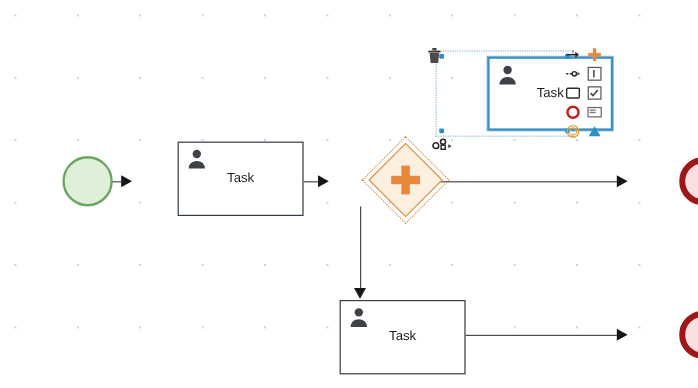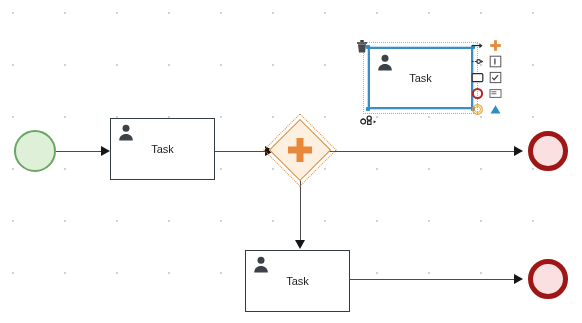--- a/index.html
+++ b/index.html
@@ -9,21 +9,21 @@
     background:#ffffff;
   }
   #canvas{
     position:relative;width:582px;height:323px;
     background-color:#ffffff;
     background-image:
       radial-gradient(circle at 1px 1px, #d0d0d8 0.9px, transparent 1.1px);
     background-size:52px 52px;
     background-position:12px 12px;
   }
-  .node{position:absolute;box-sizing:border-box;}
+  .node{position:absolute;box-sizing:border-box;margin-left:38px;}
 
   
   .event{border-radius:50%;box-sizing:border-box;}
   .start-event{
     width:42px;height:42px;
     background:#dff0d8;border:2px solid #6aa563;
   }
   .end-event{
     width:40px;height:40px;
     background:#fae0e0;border:5px solid #9e1616;

